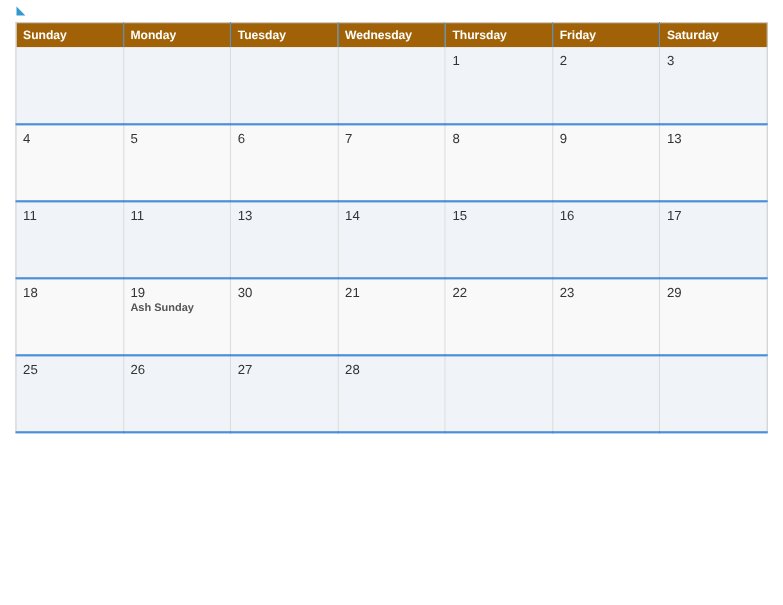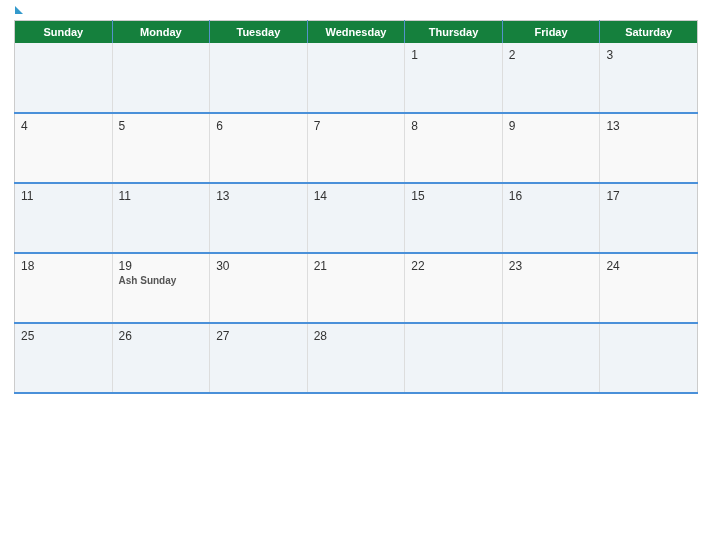--- a/index.html
+++ b/index.html
@@ -58,25 +58,25 @@
       color: #333;
       text-align: right;
       min-width: 60px;
     }
     .calendar {
       width: 100%;
       border-collapse: collapse;
       border: 1px solid #ccc;
     }
     .calendar thead tr th {
-      background-color: #15803d;
+      background-color: #a16207;
       color: #fff;
       font-size: 11px;
       font-weight: bold;
-      text-align: center;
+      text-align: left;
       padding: 5px 6px;
       border-right: 1px solid #5592cc;
     }
     .calendar thead tr th:last-child {
       border-right: none;
     }
     .calendar tbody tr {
       border-bottom: 2px solid #4a90d9;
     }
     .calendar tbody tr td {
@@ -216,21 +216,21 @@
           <td>
             <span class="day-num">21</span>
           </td>
           <td>
             <span class="day-num">22</span>
           </td>
           <td>
             <span class="day-num">23</span>
           </td>
           <td>
-            <span class="day-num">24</span>
+            <span class="day-num">29</span>
           </td>
         </tr>
         <tr>
           <td>
             <span class="day-num">25</span>
           </td>
           <td>
             <span class="day-num">26</span>
           </td>
           <td>

